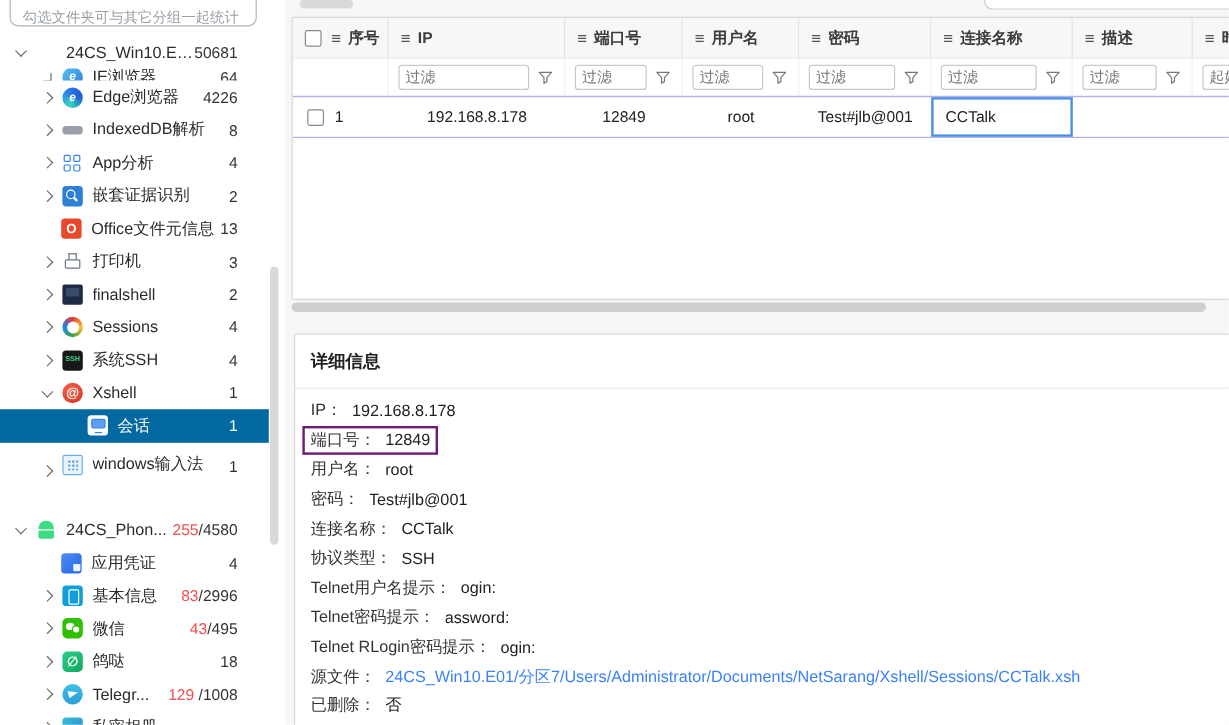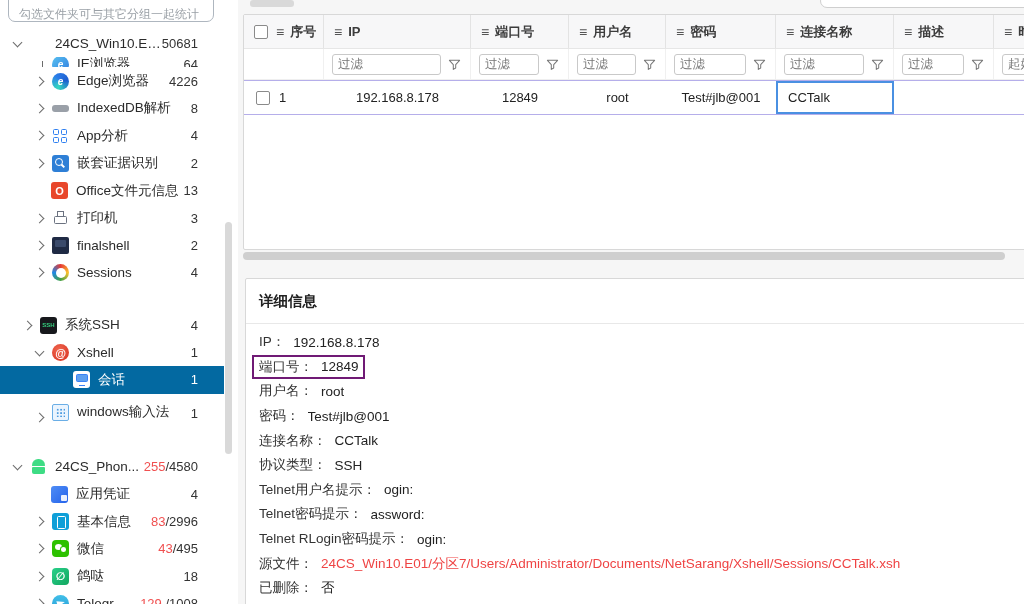--- a/index.html
+++ b/index.html
@@ -102,21 +102,21 @@
   .td.selcell{border:2px solid #4a90e2;justify-content:flex-start;padding-left:10px;}
   .h-scroll{position:absolute;left:243px;top:252px;width:762px;height:8px;background:#cfcfcf;border-radius:4px;}
   
   .detail-panel{position:absolute;left:245px;top:278px;width:787px;height:334px;background:#fff;
     border:1px solid #d8d8d8;border-radius:2px;box-sizing:border-box;padding:0 0 0 13px;overflow:hidden;}
   .detail-title{font-size:14.5px;font-weight:bold;color:#222;padding:13px 0 12px 0;}
   .detail-divider{height:1px;background:#e8e8e8;margin:0 0 6px -13px;}
   .drow{height:24.6px;display:flex;align-items:center;font-size:13.5px;}
   .dlabel{color:#333;margin-right:8px;white-space:nowrap;}
   .dvalue{color:#222;white-space:nowrap;overflow:hidden;text-overflow:ellipsis;}
-  .dvalue.link{color:#ef4444;cursor:pointer;}
+  .dvalue.link{color:#3b82f6;cursor:pointer;}
   .redbox{display:inline-flex;align-items:center;border:2px solid #701a75;padding:1px 4px 1px 5px;margin-left:-7px;}
 </style>
 </head>
 <body>
 
 <div class="sidebar">
   <input class="search-box" placeholder="勾选文件夹可与其它分组一起统计" style="">
   <div class="tree">
       <div class="trow" style="padding-left: 14px;">
         <span class="chev down"></span>
@@ -181,21 +181,21 @@
         <span class="tic finalshell"></span>
         <span class="tlabel">finalshell</span>
         <span class="tcount">2</span>
       </div>
       <div class="trow" style="padding-left: 36px;">
         <span class="chev"></span>
         <span class="tic navicat"></span>
         <span class="tlabel">Sessions</span>
         <span class="tcount">4</span>
       </div>
-      <div class="trow" style="padding-left: 24px; margin-top: 25px;">
+      <div class="trow" style="padding-left: 36px;">
         <span class="chev"></span>
         <span class="tic ssh">SSH</span>
         <span class="tlabel">系统SSH</span>
         <span class="tcount">4</span>
       </div>
       <div class="trow" style="padding-left: 36px;">
         <span class="chev down"></span>
         <span class="tic xshell">@</span>
         <span class="tlabel">Xshell</span>
         <span class="tcount">1</span>

